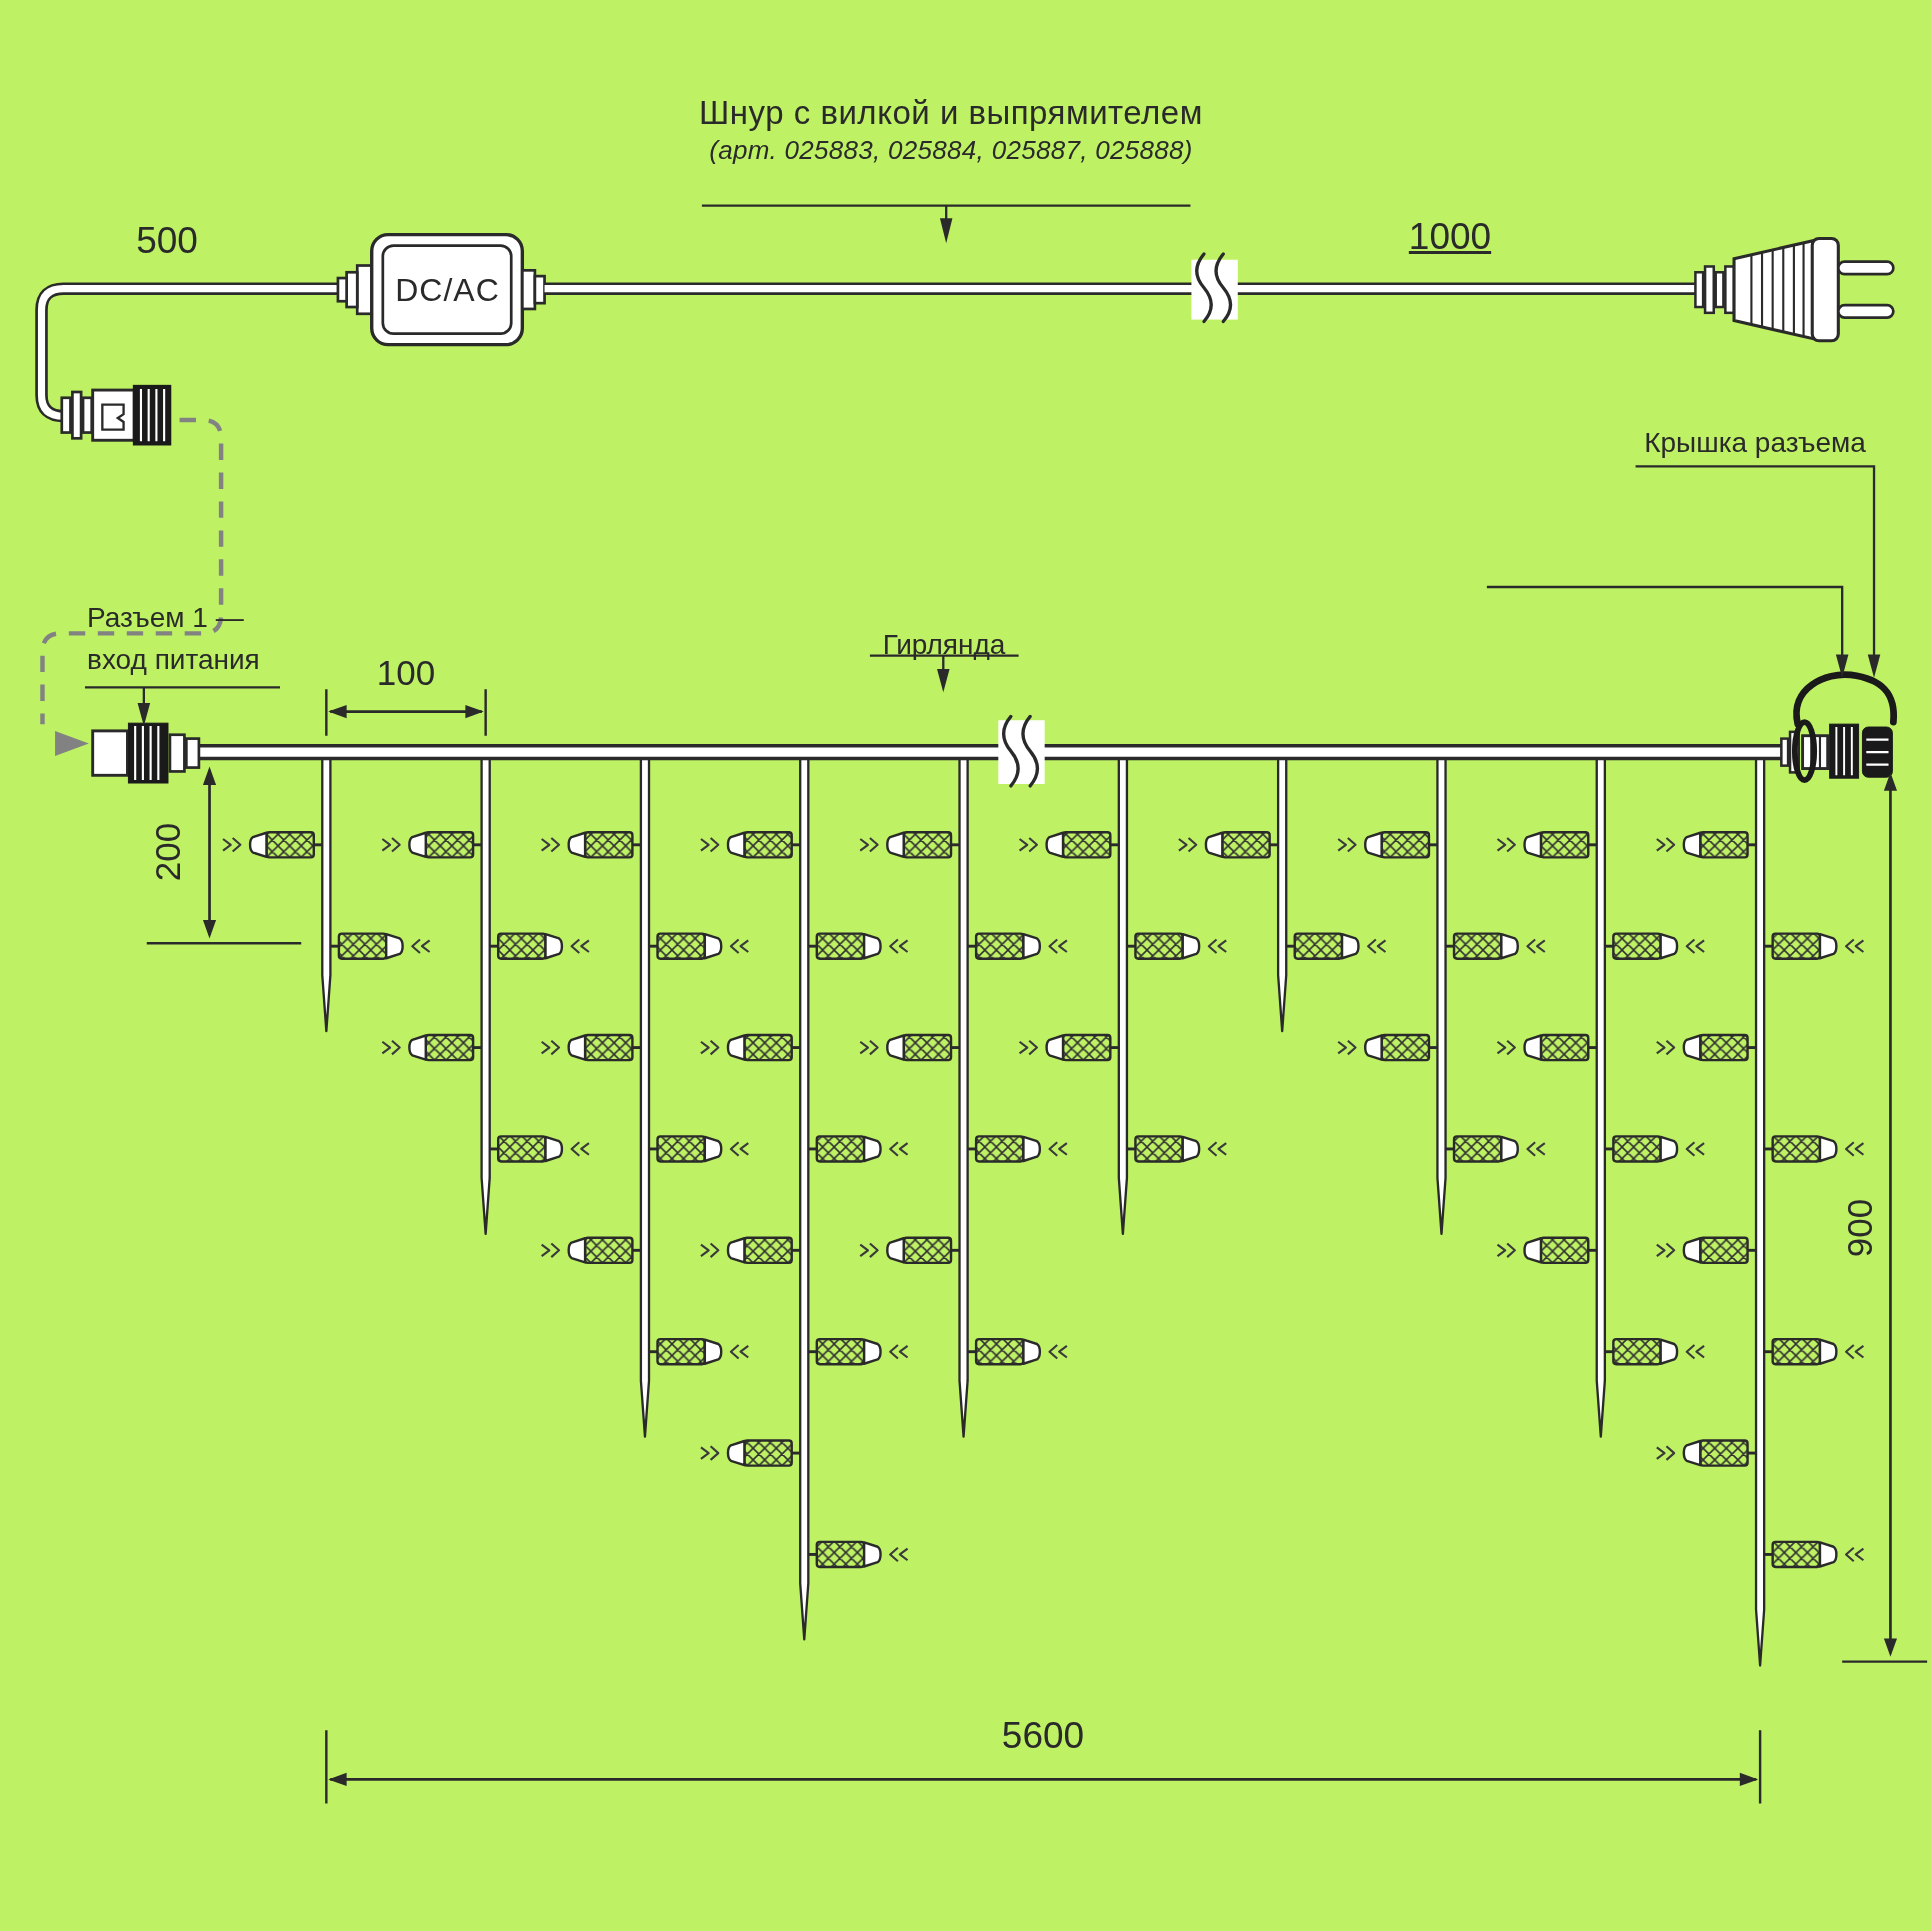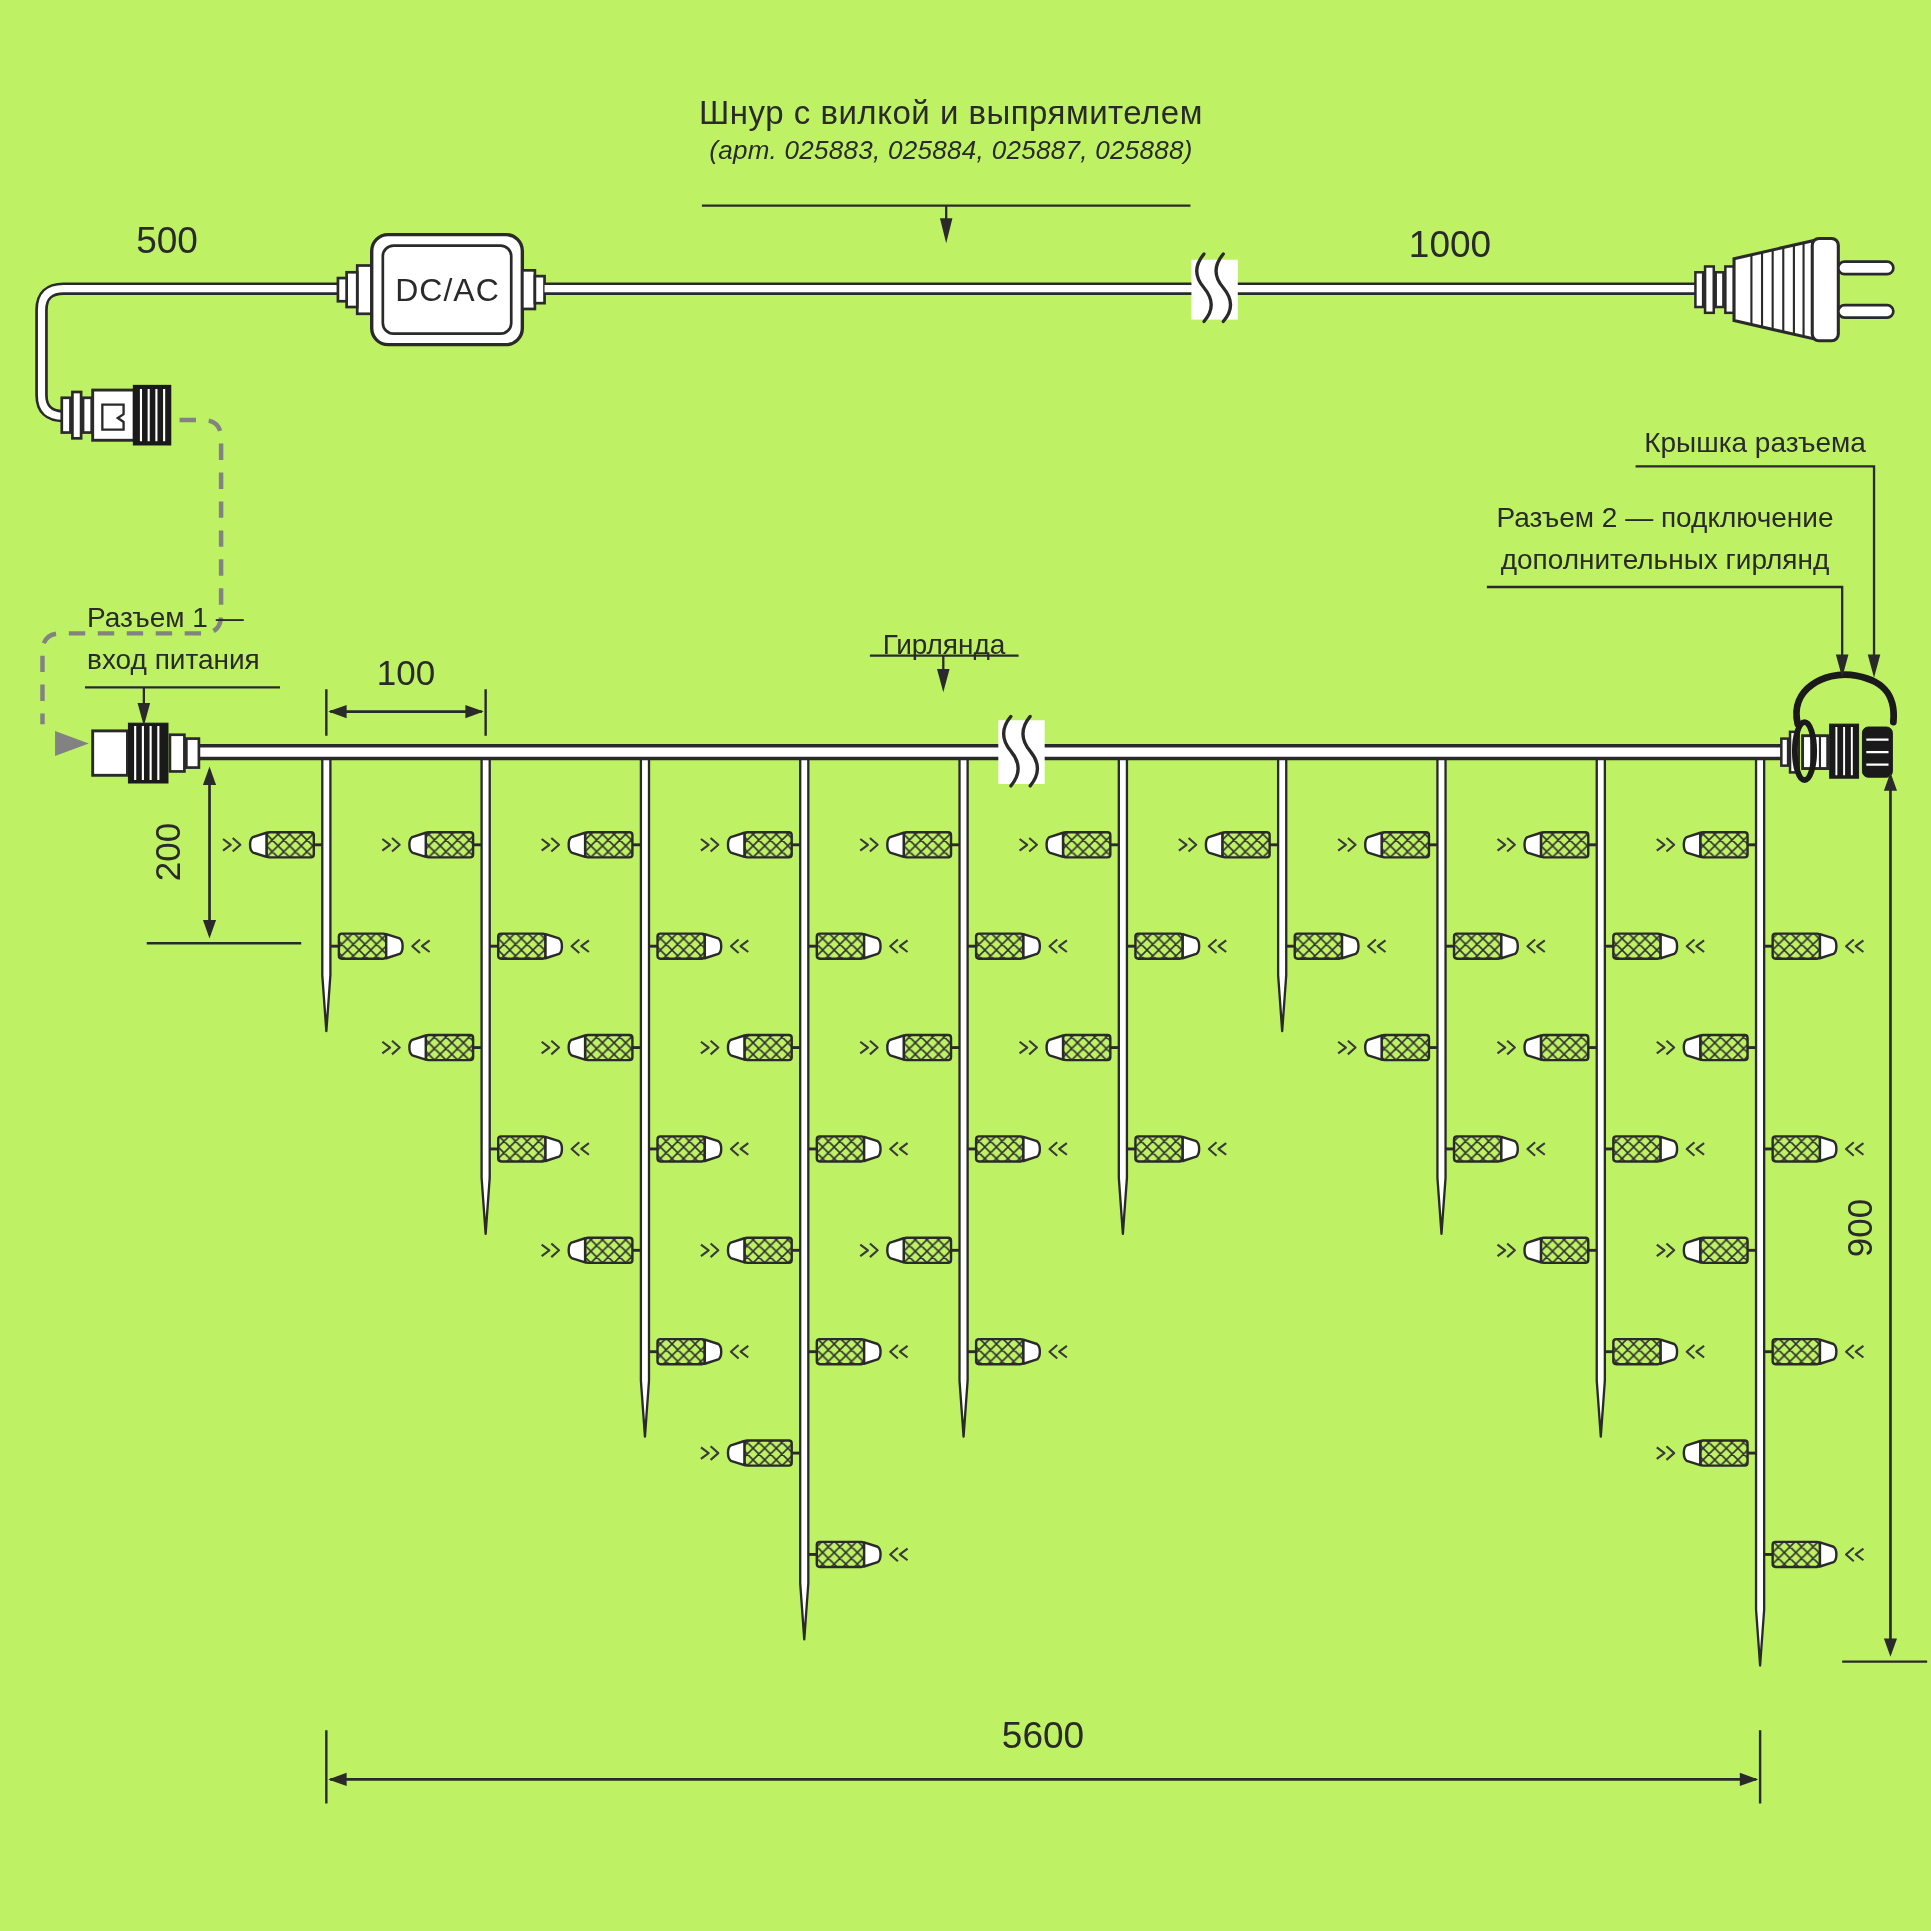--- a/index.html
+++ b/index.html
@@ -589,40 +589,36 @@
           <polygon points="340,1843 359,1836.2 359,1849.8" fill="#2a2a2a" stroke="none"></polygon>
           <polygon points="1821,1843 1802,1836.2 1802,1849.8" fill="#2a2a2a" stroke="none"></polygon>
         </g>
       </g>
   </svg>
 
   <div class="lbl ctr title-1" style="left:951px;top:94px;">Шнур с вилкой и выпрямителем</div>
   <div class="lbl ctr title-2" style="left:951px;top:135px;font-style:italic;">(арт. 025883, 025884, 025887, 025888)</div>
 
   <div class="lbl ctr dim-num" style="left:167px;top:220px;">500</div>
-  <div class="lbl ctr dim-num" style="left:1450px;top:224px;">1000</div>
+  <div class="lbl ctr dim-num" style="left:1450px;top:216px;text-decoration:underline;">1000</div>
 
   <div class="dcac" style="left:372px;top:235px;width:151px;height:110px;">DC/AC</div>
 
 
   <div class="lbl ann" style="left:87px;top:597px;">
     <div>Разъем 1 —</div>
     <div>вход питания</div>
   </div>
 
   <div class="lbl ctr dim-num-s" style="left:406px;top:653px;">100</div>
 
   <div class="lbl ctr ann" style="left:944px;top:624px;">Гирлянда</div>
 
   <div class="lbl ctr ann" style="left:1755px;top:422px;">Крышка разъема</div>
 
-  <div class="lbl ctr ann ann-c" style="left:1665px;top:497px;">
-    <div>Разъем 2 — подключение</div>
-    <div>дополнительных гирлянд</div>
-  </div>
 
   <div class="lbl rot dim-num-s" style="left:168px;top:852px;">200</div>
 
   <div class="lbl rot dim-num-s" style="left:1860px;top:1228px;">900</div>
 
   <div class="lbl ctr dim-num" style="left:1043px;top:1715px;">5600</div>
 </div>
 
 
 </body></html>

